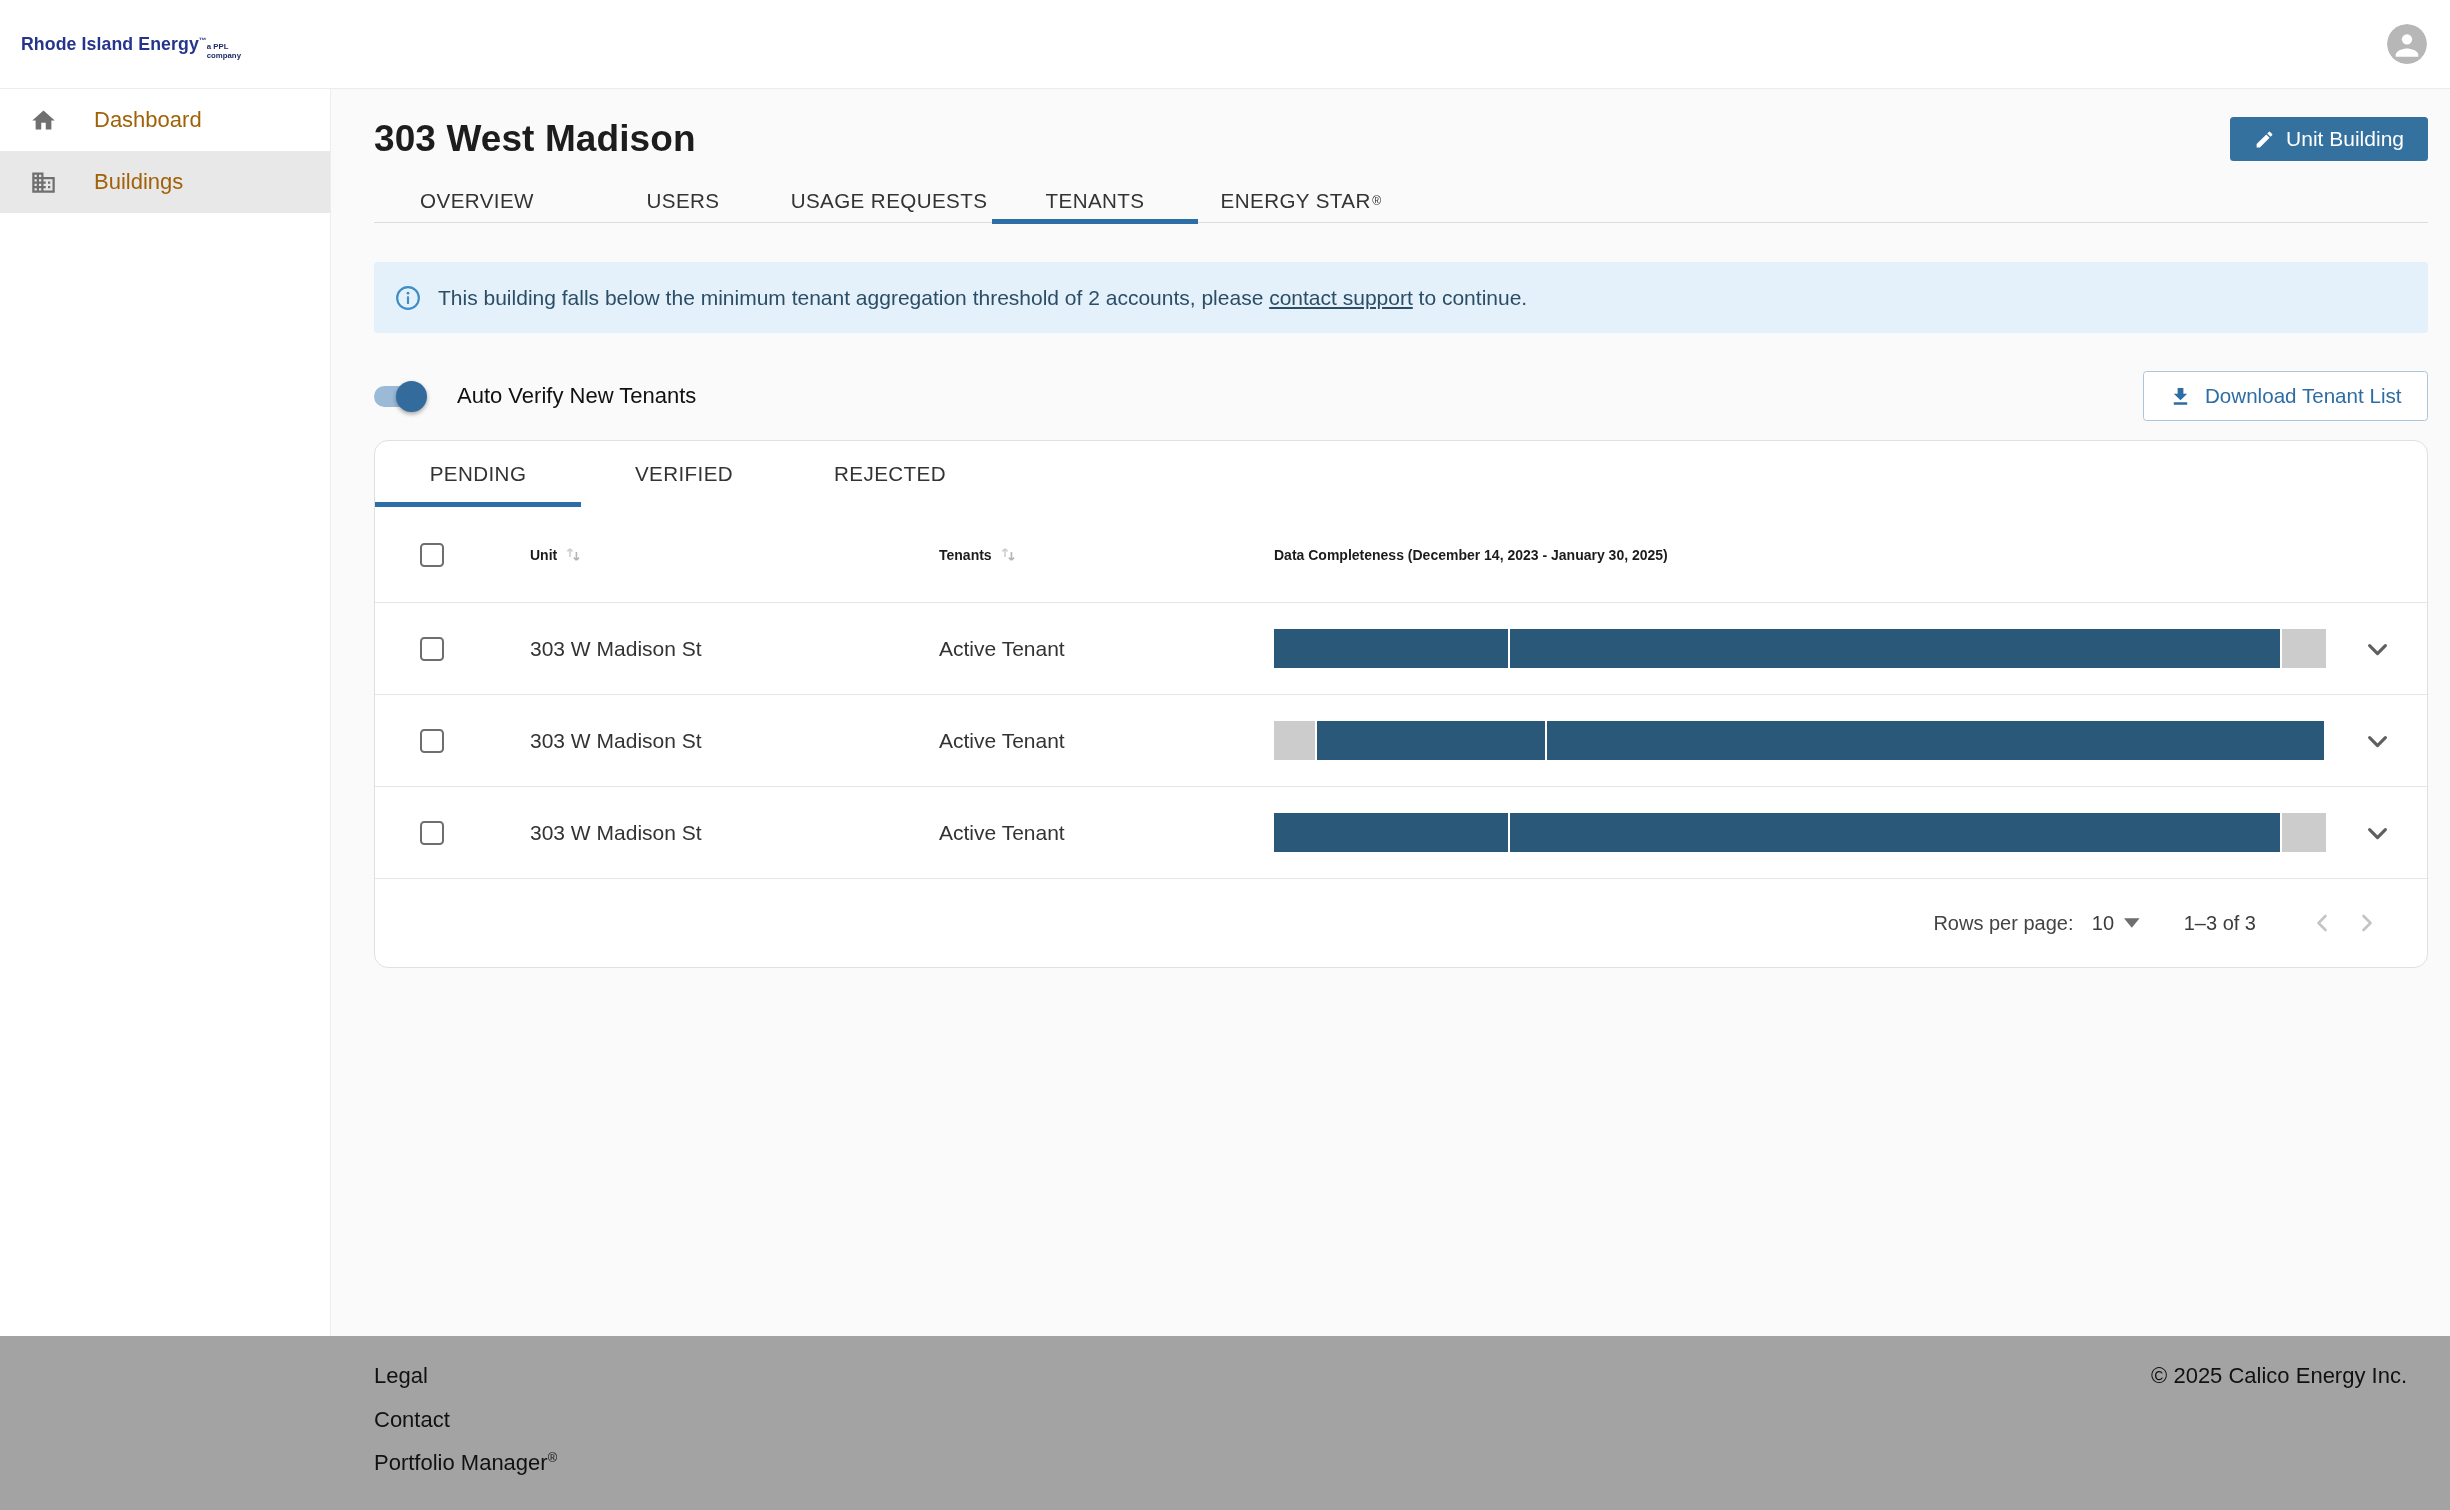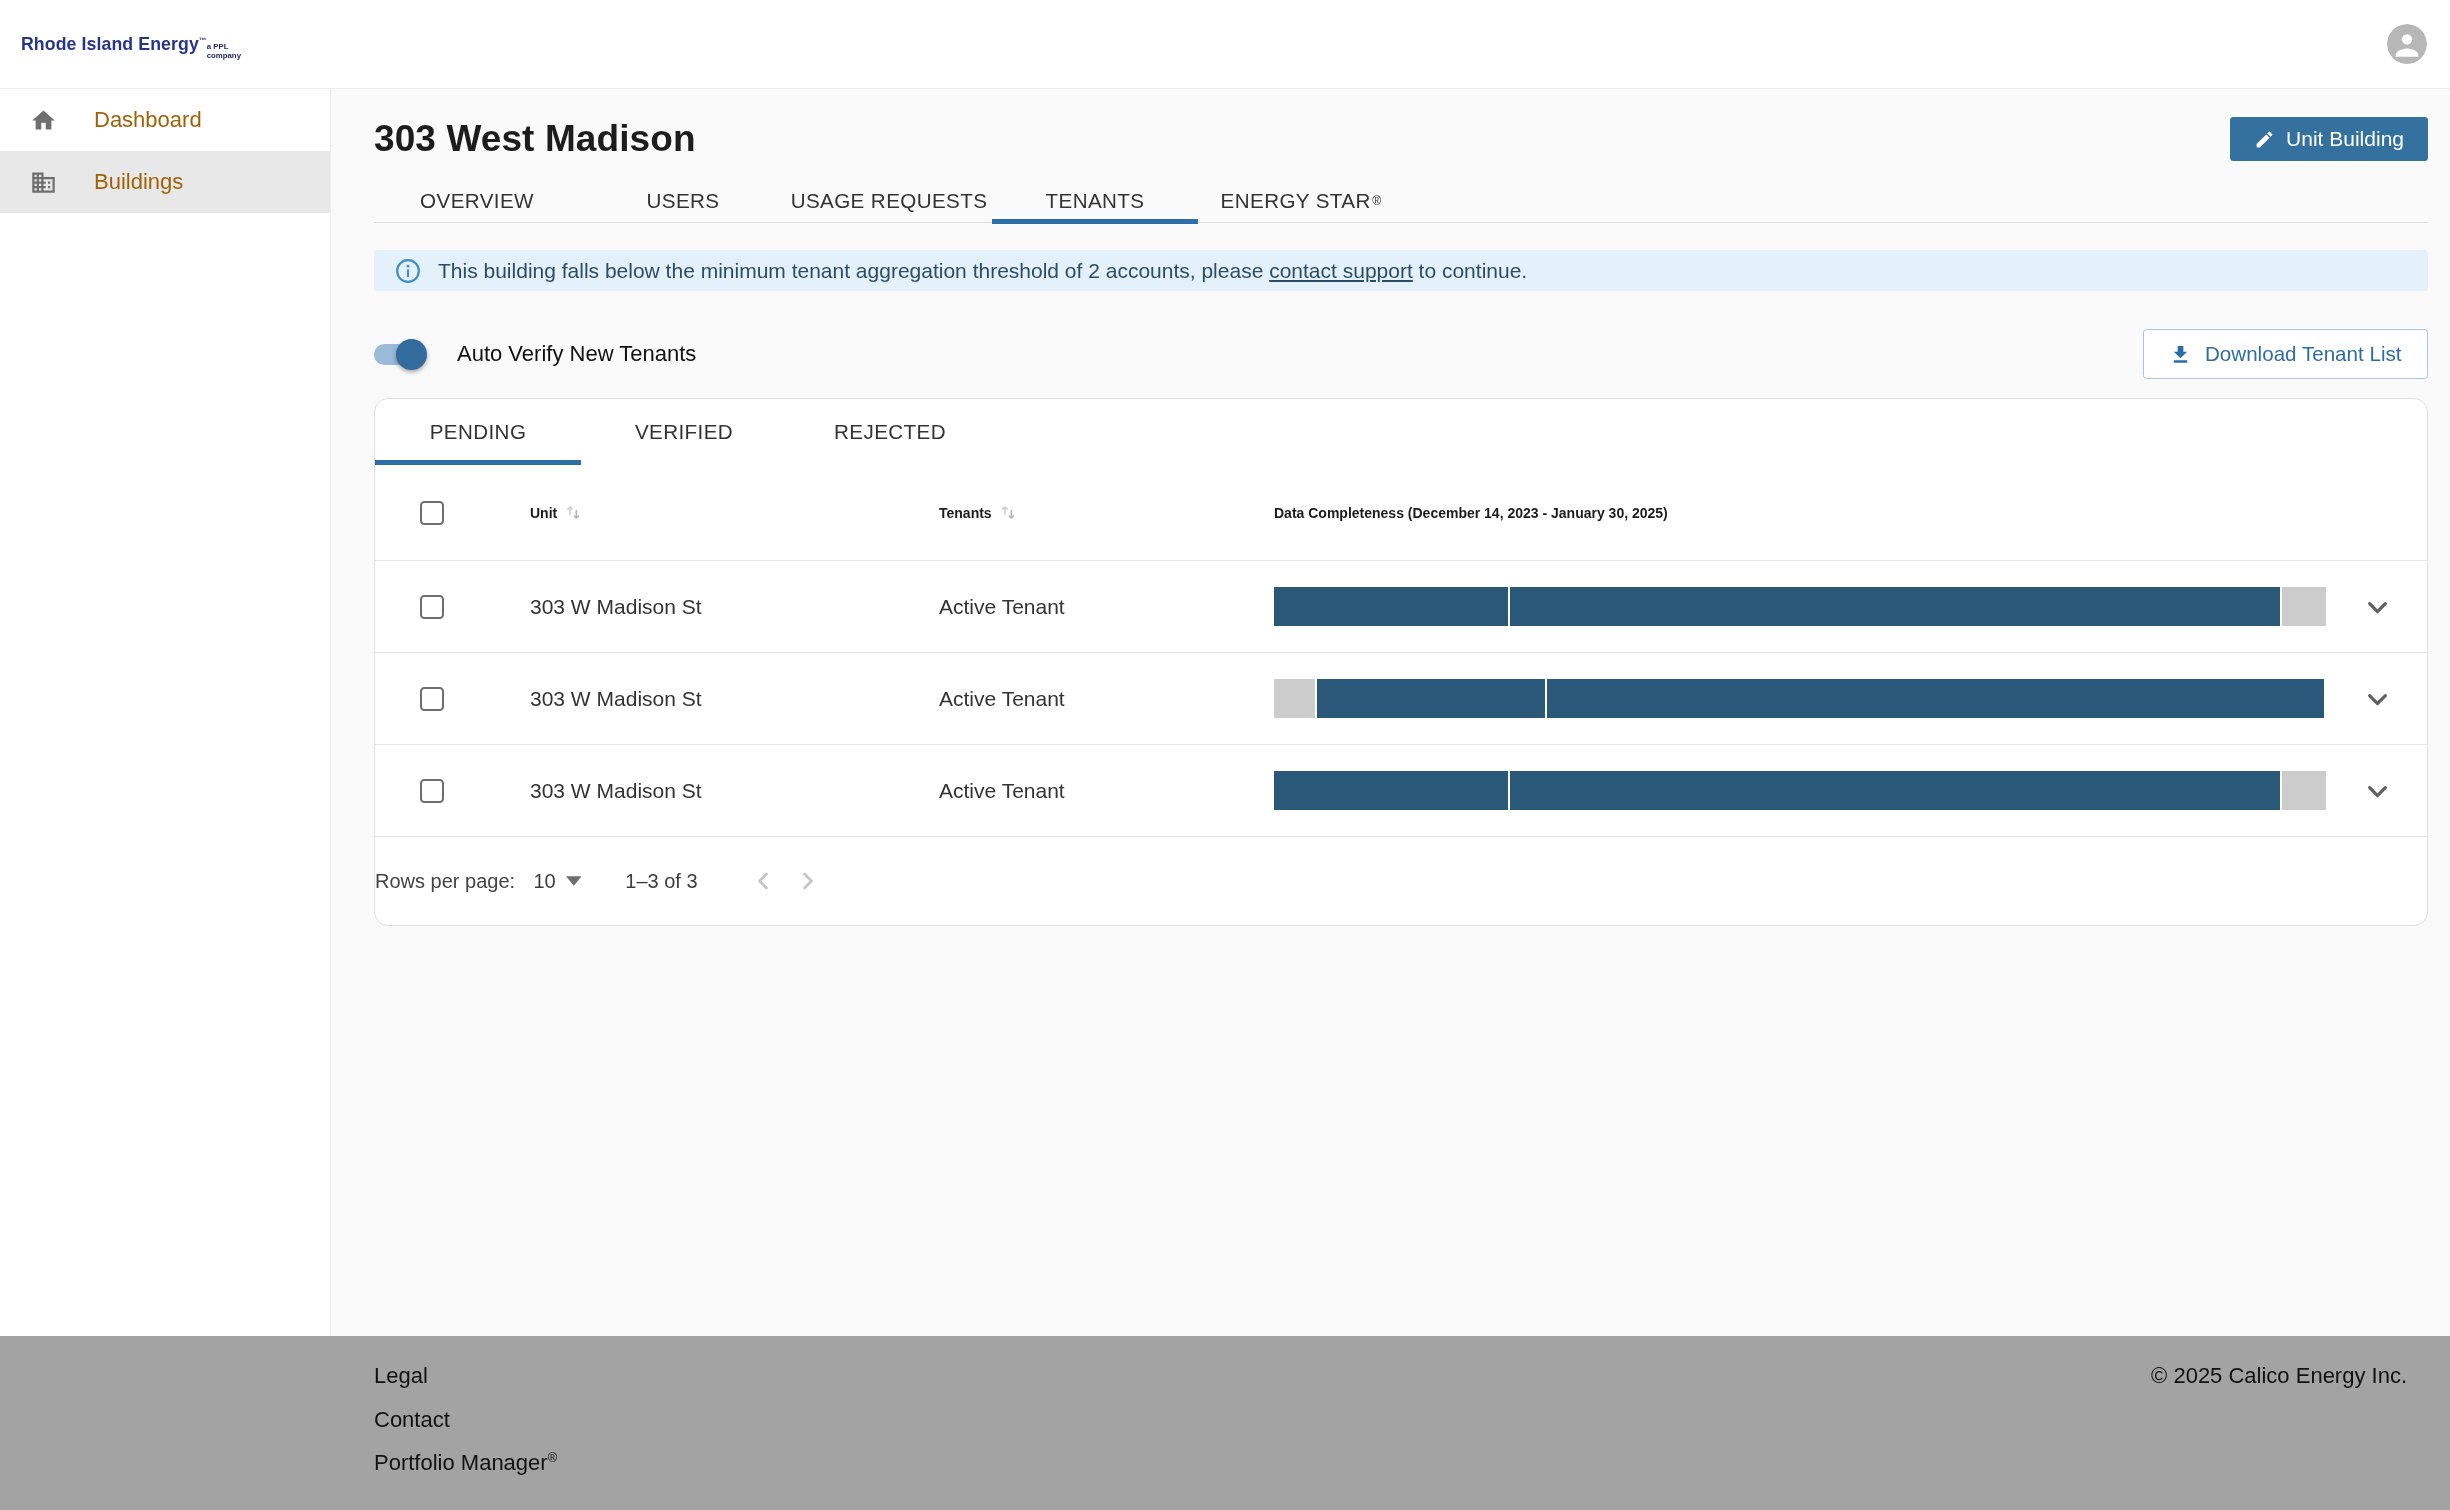--- a/index.html
+++ b/index.html
@@ -46,21 +46,21 @@
   .main-tab {
     width:206px; height:45px; display:flex; align-items:center; justify-content:center;
     font-size:20.6px; letter-spacing:0.4px; color:#333; cursor:pointer; position:relative; white-space:nowrap;
   }
   .main-tab sup { font-size:12px; margin-left:1.4px; }
   .main-tab.active::after {
     content:""; position:absolute; left:0; right:0; bottom:-0.7px; height:5px; background:#2e6ea6;
   }
 
   .banner {
-    margin-top:27px; height:41px; background:#e4f1fb; border-radius:3.5px;
+    margin-top:39px; height:71px; background:#e4f1fb; border-radius:3.5px;
     display:flex; align-items:center; padding:0 21px; gap:17px;
   }
   .banner svg { width:26px; height:26px; flex:0 0 auto; }
   .banner-text { font-size:21px; color:#2b4d66; }
   .banner-text a { color:#2b4d66; text-decoration:underline; cursor:pointer; }
 
   .controls-row { margin-top:38px; height:50px; display:flex; align-items:center; justify-content:space-between; }
   .toggle-wrap { display:flex; align-items:center; gap:33px; }
   .switch { position:relative; width:50px; height:31px; cursor:pointer; }
   .switch .track { position:absolute; left:0; top:5.7px; width:47px; height:21px; border-radius:10.6px; background:#9bbad7; }
@@ -89,21 +89,21 @@
   .trow { height:92px; border-bottom:0.7px solid #e7e7e7; }
   .cell-check { padding-left:45px; }
   .checkbox { width:24px; height:24px; border:2.1px solid #6e6e6e; border-radius:4.3px; background:#fff; cursor:pointer; }
   .cell-text { font-size:21px; color:#333; }
   .bar { width:1053px; height:39px; display:flex; column-gap:2.1px; }
   .bar .seg { height:39px; }
   .cell-chev { display:flex; justify-content:center; }
   .cell-chev svg { width:27px; height:27px; cursor:pointer; }
 
   .pagination {
-    height:88px; display:flex; align-items:center; 
+    height:88px; display:flex; align-items:center; justify-content:flex-end;
     padding-right:40px; gap:0; font-size:20px; color:#3c3c3c;
   }
   .rpp-label { margin-right:18.4px; color:#444; }
   .rpp-select { display:flex; align-items:center; gap:10px; cursor:pointer; margin-right:44px; }
   .rpp-select svg { width:15.6px; height:10px; }
   .range { margin-right:45px; }
   .pag-btn { width:43px; height:43px; display:flex; align-items:center; justify-content:center; cursor:default; }
   .pag-btn svg { width:24px; height:24px; }
 
   

